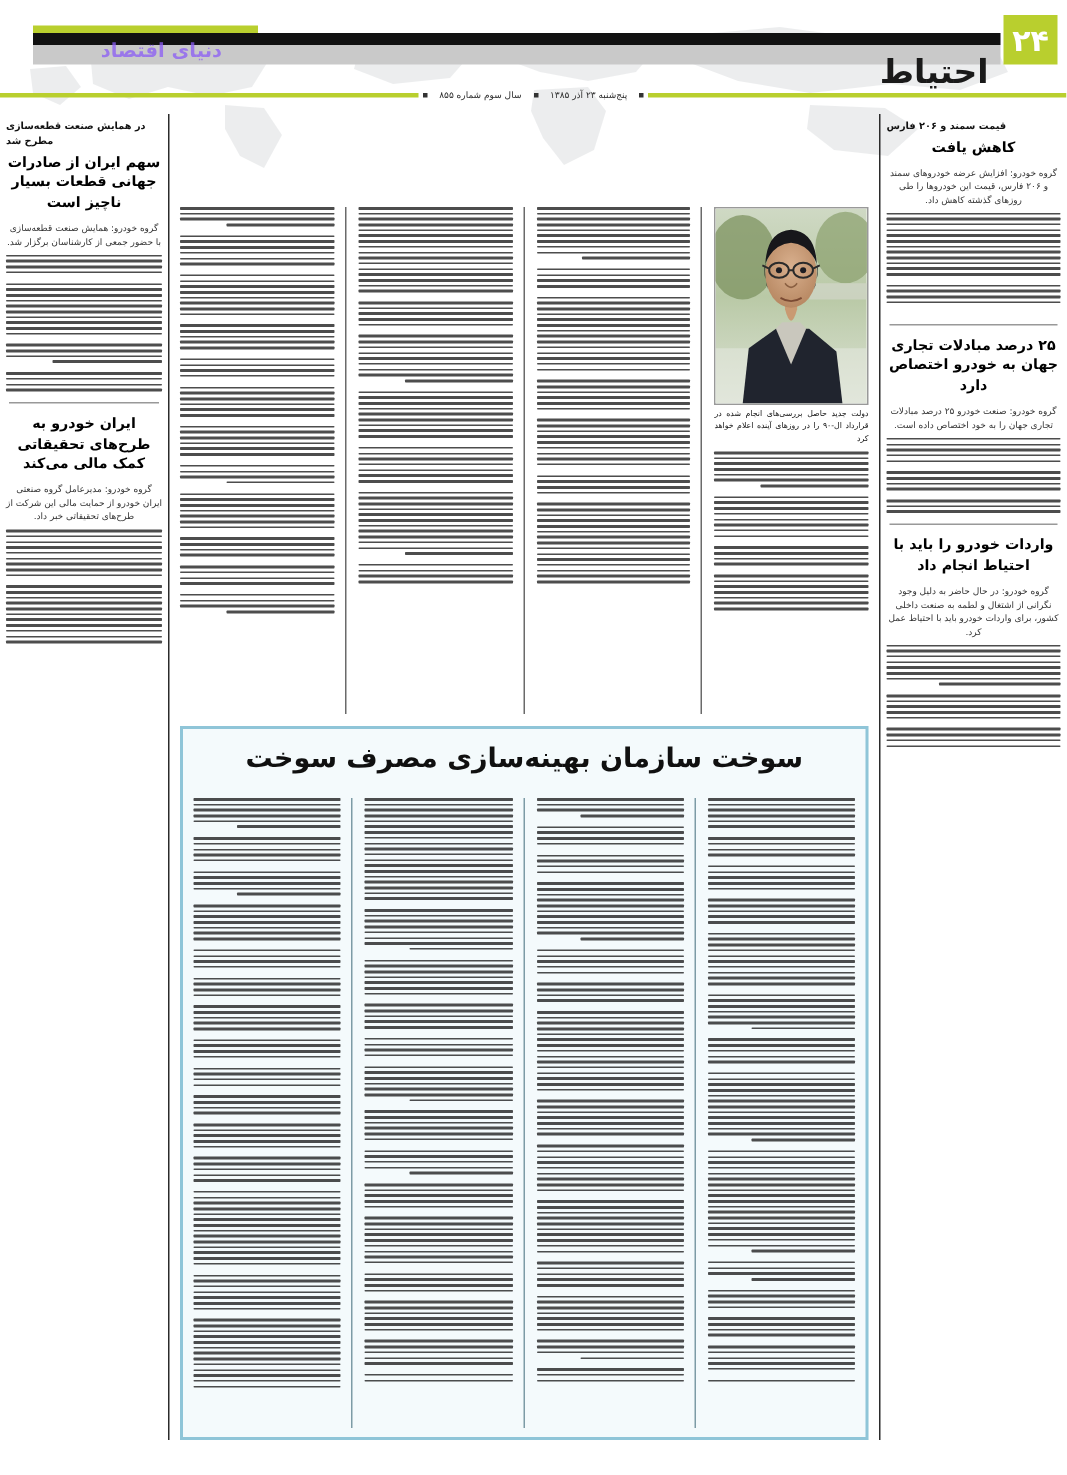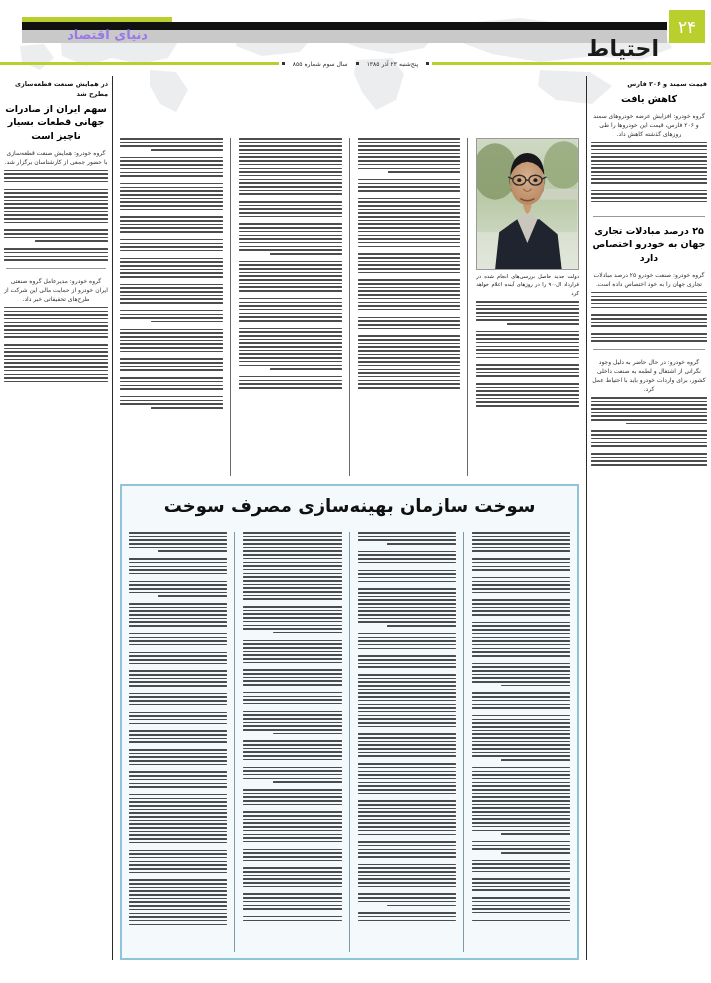--- a/index.html
+++ b/index.html
@@ -23,21 +23,21 @@
   .bar-gray{position:absolute;left:22px;top:30px;width:645px;height:13px;background:#c9c9c9;}
   .bar-olive-left{position:absolute;left:22px;top:17px;width:150px;height:6px;background:#b9cf2e;}
   .paper-name{
     position:absolute;left:18px;top:24px;width:130px;height:22px;
     font-size:13px;font-weight:bold;color:#8b5cf6;
     letter-spacing:-0.5px;line-height:22px;direction:rtl;
     opacity:.75;
   }
   .pagenum{
     position:absolute;right:6px;top:10px;width:36px;height:33px;
-    background:#b9cf2e;color:#ffffff;font-size:17px;font-weight:normal;
+    background:#b9cf2e;color:#ffffff;font-size:20px;font-weight:bold;
     display:flex;align-items:center;justify-content:center;
     letter-spacing:1px;
   }
   .section-title{
     position:absolute;right:52px;top:36px;
     font-size:22px;font-weight:bold;color:#1a1a1a;direction:rtl;
   }
   .dateline{
     position:absolute;left:0;right:0;top:57px;height:12px;
     display:flex;align-items:center;direction:rtl;
@@ -63,21 +63,21 @@
   .ftext{display:block;}
   .ftext .ln{
     height:2px;background:#262626;margin-bottom:2.6px;border-radius:.5px;opacity:.82;
   }
   .ftext.tiny .ln{height:1.6px;margin-bottom:2.1px;}
   .ftext .ln.s70{width:70%}
   .ftext .ln.s100{width:100%}
 
   
   .sb-kicker{
-    font-size:6.5px;font-weight:bold;text-align:right;direction:rtl;
+    font-size:6.5px;font-weight:bold;text-align:left;direction:rtl;
     color:#111;line-height:1.5;margin:8px 0 1px;
   }
   .sb-head{
     font-size:9.5px;font-weight:bold;text-align:center;direction:rtl;
     color:#000;line-height:1.45;margin:2px 0 5px;
   }
   .sb-sub{
     font-size:6px;text-align:center;direction:rtl;color:#333;
     line-height:1.5;margin-bottom:4px;
   }
@@ -205,20 +205,21 @@
             <div class="ln s100"></div>
             <div class="ln s100"></div>
             <div style="height:4px"></div>
             <div class="ln s100"></div>
             <div class="ln s100"></div>
             <div class="ln s100"></div>
           </div>
       </div>
       <div class="sb-rule"></div>
       <div>
+        <div class="sb-head">واردات خودرو را باید با احتیاط انجام داد</div>
         <div class="sb-sub">گروه خودرو: در حال حاضر به دلیل وجود نگرانی از اشتغال و لطمه به صنعت داخلی کشور، برای واردات خودرو باید با احتیاط عمل کرد.</div>
         <div class="ftext tiny">
             <div class="ln s100"></div>
             <div class="ln s100"></div>
             <div class="ln s100"></div>
             <div class="ln s100"></div>
             <div class="ln s100"></div>
             <div class="ln s100"></div>
             <div class="ln s100"></div>
             <div class="ln s70"></div>
@@ -266,20 +267,21 @@
             <div class="ln s70"></div>
             <div style="height:4px"></div>
             <div class="ln s100"></div>
             <div class="ln s100"></div>
             <div class="ln s100"></div>
             <div class="ln s100"></div>
           </div>
       </div>
       <div class="sb-rule"></div>
       <div>
+        <div class="sb-head">ایران خودرو به طرح‌های تحقیقاتی کمک مالی می‌کند</div>
         <div class="sb-sub">گروه خودرو: مدیرعامل گروه صنعتی ایران خودرو از حمایت مالی این شرکت از طرح‌های تحقیقاتی خبر داد.</div>
         <div class="ftext tiny">
             <div class="ln s100"></div>
             <div class="ln s100"></div>
             <div class="ln s100"></div>
             <div class="ln s100"></div>
             <div class="ln s100"></div>
             <div class="ln s100"></div>
             <div class="ln s100"></div>
             <div class="ln s100"></div>

